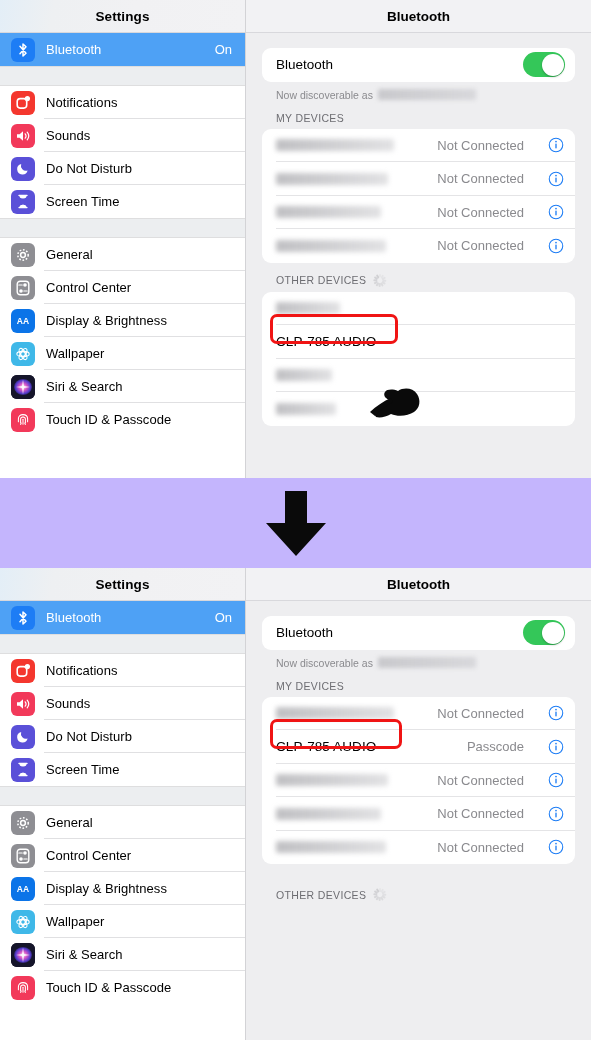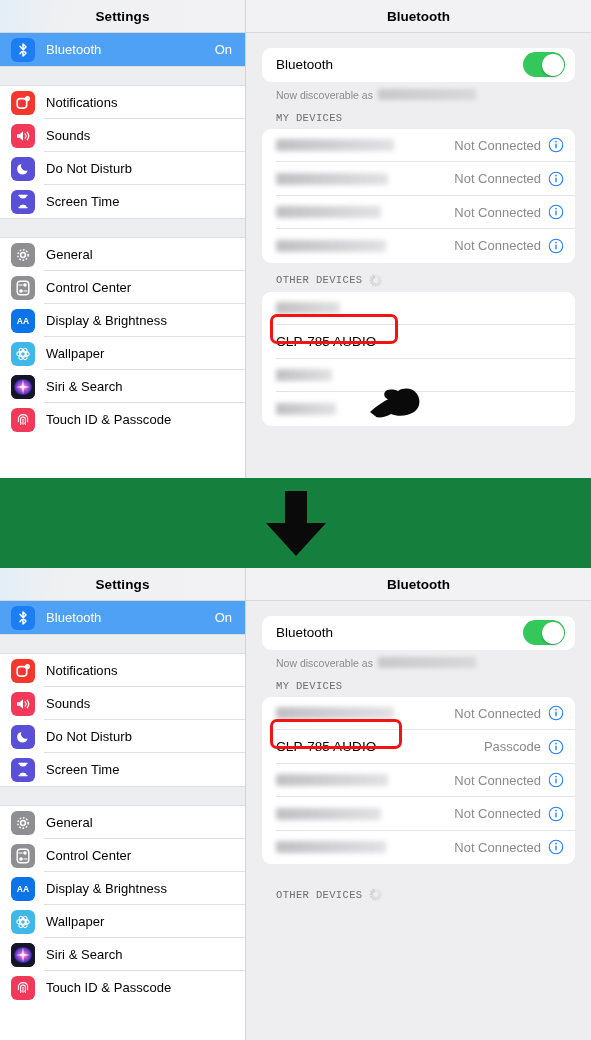--- a/index.html
+++ b/index.html
@@ -3,21 +3,21 @@
 <meta charset="utf-8">
 <style>
   * { box-sizing: border-box; margin: 0; padding: 0; }
   html, body {
     width: 591px; height: 1040px;
     background: #ffffff;
     font-family: "Liberation Sans", sans-serif;
     -webkit-font-smoothing: antialiased;
     overflow: hidden;
   }
-  .page { position: relative; width: 591px; height: 1040px; background:#15803d;border-radius:21px; }
+  .page { position: relative; width: 591px; height: 1040px; background:#c4b5fd;border-radius:21px; }
 
   
   .panel { position: absolute; left: 0; width: 591px; display: flex; background: #fff; overflow: hidden; }
 
   
   .sidebar {
     width: 246px; flex: 0 0 246px; background: #ffffff;
     border-right: 1px solid #d3d3d6;
     position: relative;
   }
@@ -80,30 +80,30 @@
   .toggle .knob {
     position: absolute; top: 1.5px; right: 1.5px; width: 22px; height: 22px;
     border-radius: 50%; background: #fff; box-shadow: 0 1px 2px rgba(0,0,0,.28);
   }
 
   .sub-note { font-size: 10.5px; color: #8a8a8e; padding: 7px 0 0 14px; display:flex; align-items:center; }
   .redact { display:inline-block; height:11px; border-radius:2px; margin-left:5px;
             background: linear-gradient(90deg, rgba(170,170,175,.55), rgba(190,190,195,.45));
             filter: blur(2.2px); }
 
-  .sec-hdr { font-size: 10.5px; color: #6d6d72; letter-spacing: .35px; padding: 11px 0 5px 14px; display:flex; align-items:center;font-family:Liberation Mono, monospace; }
+  .sec-hdr { font-size: 10.5px; color: #6d6d72; letter-spacing: .35px; padding: 11px 0 5px 14px; display:flex; align-items:center; }
   .spinner { margin-left: 7px; width: 13px; height: 13px; position: relative; display:inline-block; opacity:.55;}
   .spinner i { position:absolute; left:50%; top:0; width:1.6px; height:3.6px; margin-left:-0.8px;
                background:#b4b4b8; border-radius:1px; transform-origin: 0.8px 6.5px; }
 
   .dev-name { font-size: 13.5px; color: #000; letter-spacing: .1px; }
   .dev-redact { height: 12px; border-radius: 2px;
                 background: linear-gradient(90deg, rgba(150,150,155,.60), rgba(185,185,190,.42));
                 filter: blur(2.6px); }
-  .dev-status { margin-left: auto; font-size: 13px; color: #8a8a8e; margin-right: 7px; }
+  .dev-status { margin-left: auto; font-size: 13px; color: #8a8a8e; margin-right: 24px; }
   .info-i { width: 16px; height: 16px; margin-right: 11px; flex:0 0 16px; }
 
   .highlight {
     position: absolute; border: 3px solid #f01414; border-radius: 7px;
     pointer-events: none;
   }
 
   .hand { position: absolute; width: 58px; height: 42px; }
 
   .arrow-wrap { position: absolute; left:0; width: 591px; display:flex; align-items:center; justify-content:center; }

